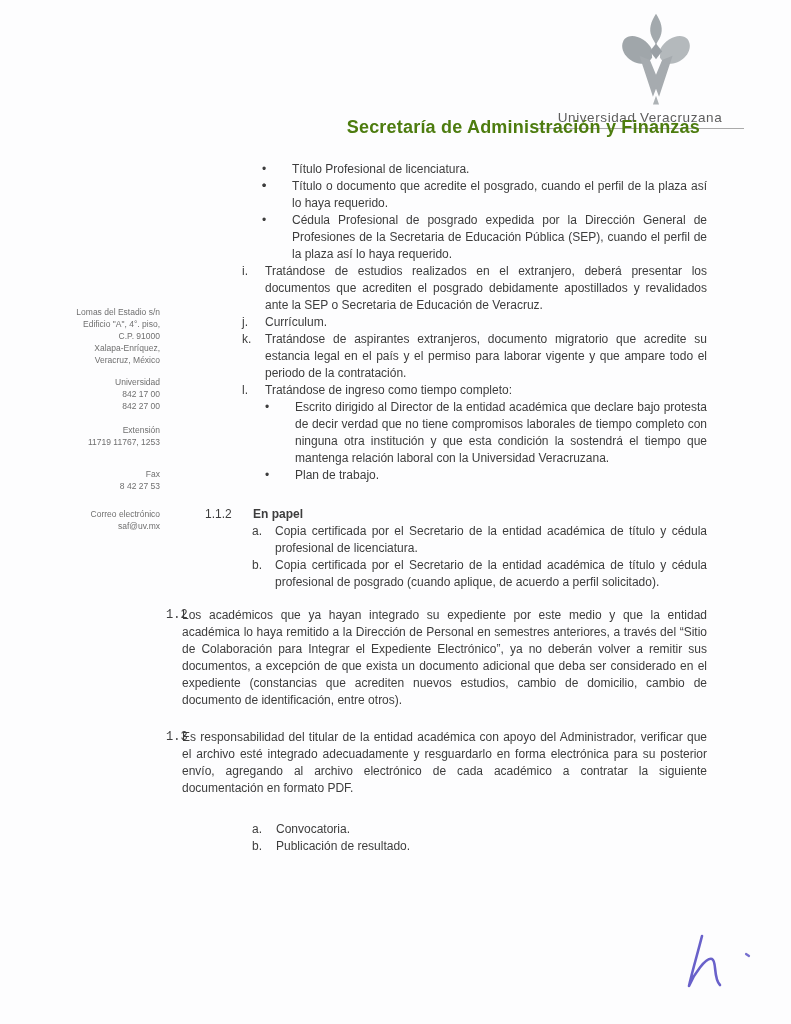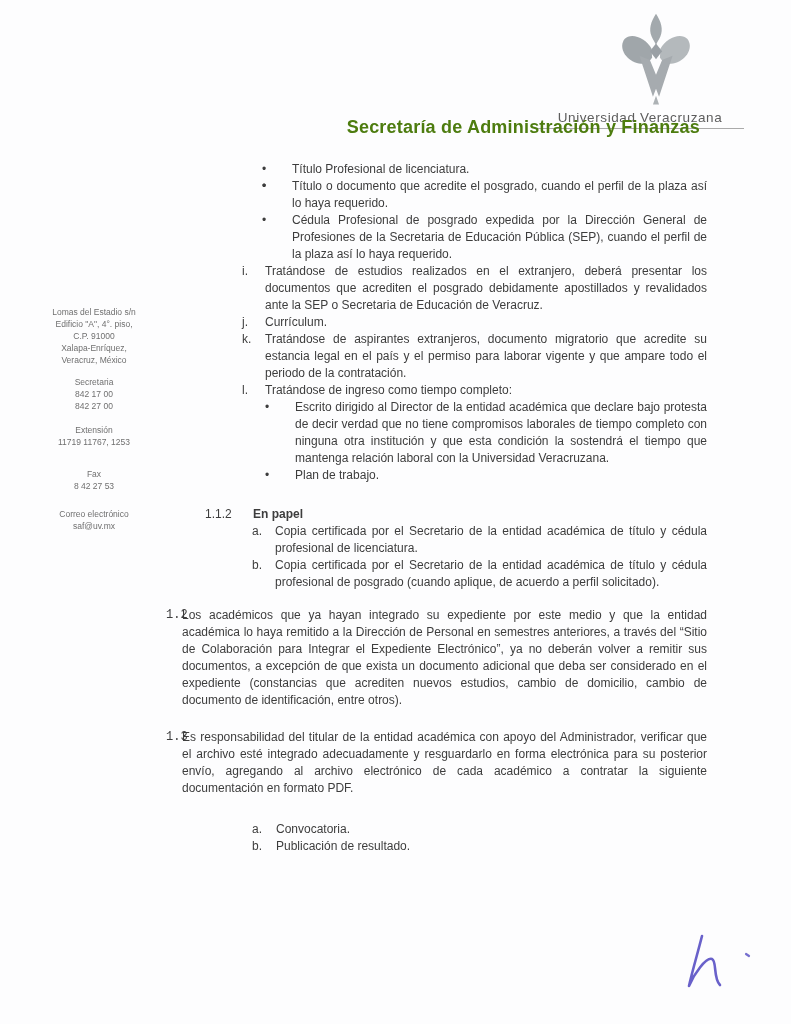--- a/index.html
+++ b/index.html
@@ -18,21 +18,21 @@
   .dept-name {
     position:absolute; top:117px; left:0; width:700px;
     text-align:right; font-weight:bold; font-size:18px;
     color:#4d7c0f; letter-spacing:0.2px;
   }
   
   .sidebar {
     position:absolute; left:28px; top:306px; width:132px;
     text-align:right; font-size:8.5px; line-height:12px; color:#6f6f6f;
   }
-  .sidebar .grp { margin-bottom:10px;text-align:center; }
+  .sidebar .grp { margin-bottom:10px; }
   .sidebar .grp.g-conm { margin-bottom:12px; }
   .sidebar .grp.g-ext  { margin-bottom:20px; }
   .sidebar .grp.g-fax  { margin-bottom:16px; }
   
   .content {
     position:absolute; left:155px; top:161px; width:552px;
     color:#3d3d3d; font-size:12px; line-height:17px;
     text-align:justify;
   }
   .li { position:relative; }
@@ -78,21 +78,21 @@
 
   <aside class="sidebar">
     <div class="grp">
       <div>Lomas del Estadio s/n</div>
       <div>Edificio "A", 4°. piso,</div>
       <div>C.P. 91000</div>
       <div>Xalapa-Enríquez,</div>
       <div>Veracruz, México</div>
     </div>
     <div class="grp g-conm">
-      <div>Secretaria</div>
+      <div>Universidad</div>
       <div>842 17 00</div>
       <div>842 27 00</div>
     </div>
     <div class="grp g-ext">
       <div>Extensión</div>
       <div>11719 11767, 1253</div>
     </div>
     <div class="grp g-fax">
       <div>Fax</div>
       <div>8 42 27 53</div>

